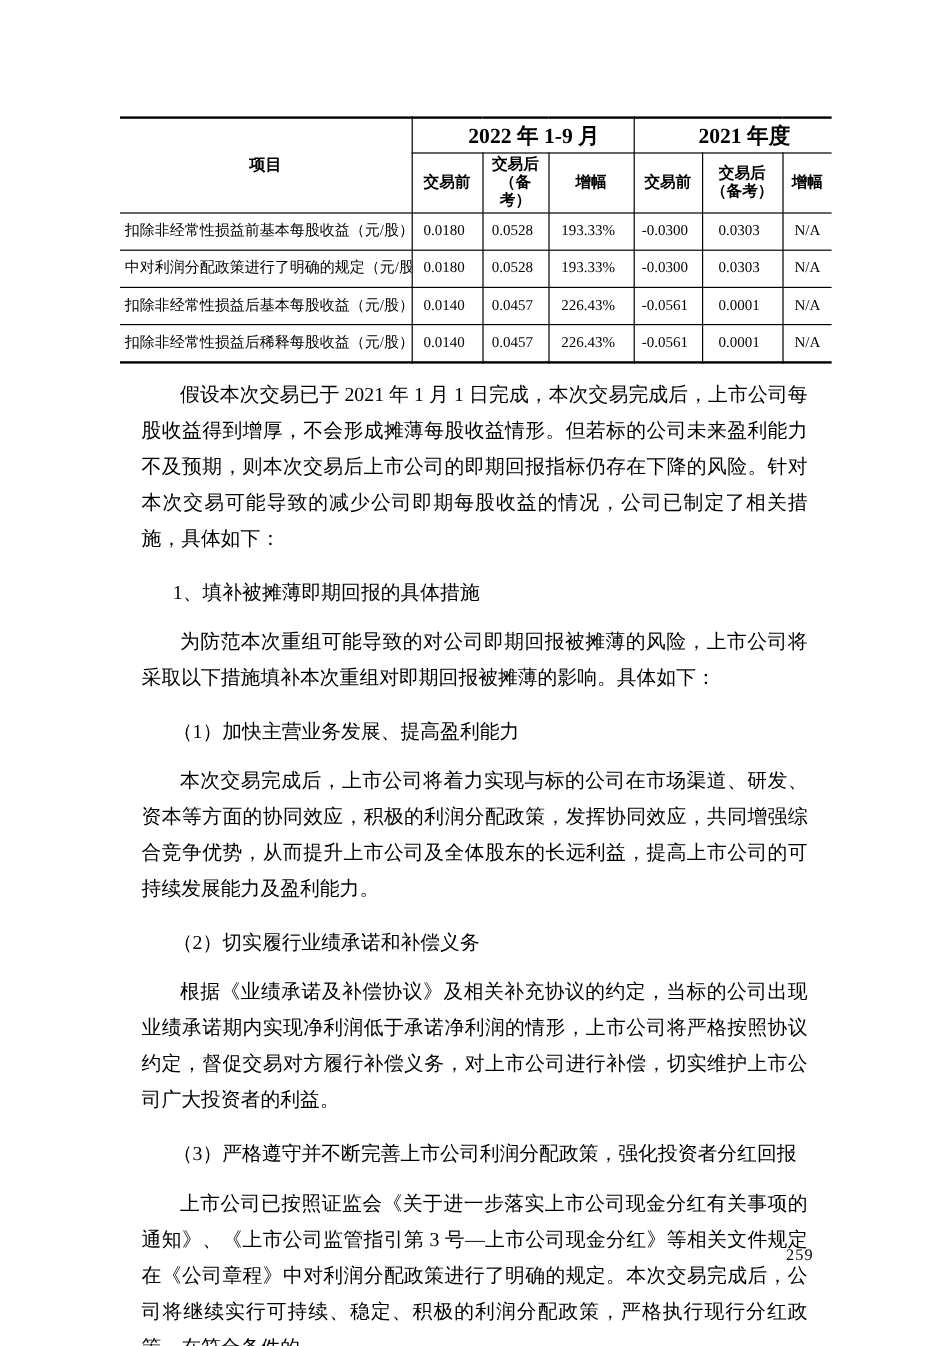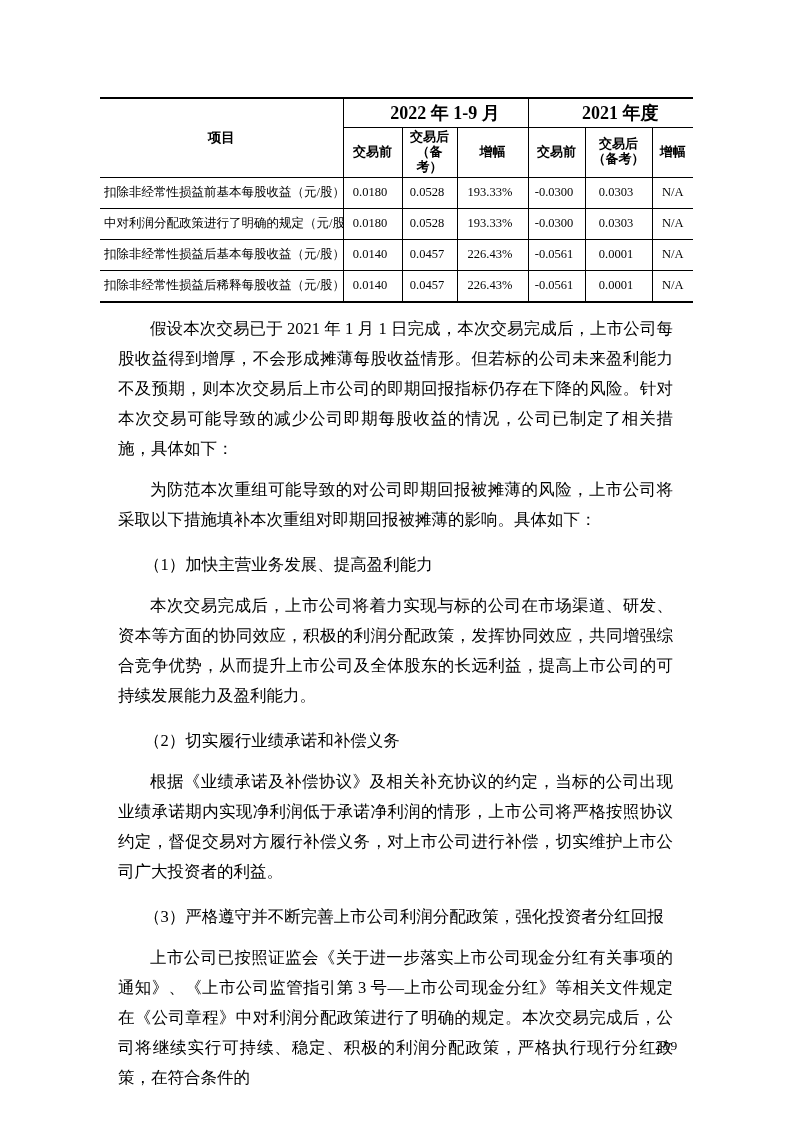--- a/index.html
+++ b/index.html
@@ -179,20 +179,21 @@
           <td class="num-cell">226.43%</td>
           <td class="num-cell">-0.0561</td>
           <td class="num-cell">0.0001</td>
           <td class="na-cell">N/A</td>
         </tr>
       </tbody>
     </table>
 
     <div class="bodytext">
       <p class="para">假设本次交易已于 2021 年 1 月 1 日完成，本次交易完成后，上市公司每股收益得到增厚，不会形成摊薄每股收益情形。但若标的公司未来盈利能力不及预期，则本次交易后上市公司的即期回报指标仍存在下降的风险。针对本次交易可能导致的减少公司即期每股收益的情况，公司已制定了相关措施，具体如下：</p>
+      <p class="heading">1、填补被摊薄即期回报的具体措施</p>
       <p class="para">为防范本次重组可能导致的对公司即期回报被摊薄的风险，上市公司将采取以下措施填补本次重组对即期回报被摊薄的影响。具体如下：</p>
       <p class="heading">（1）加快主营业务发展、提高盈利能力</p>
       <p class="para">本次交易完成后，上市公司将着力实现与标的公司在市场渠道、研发、资本等方面的协同效应，积极的利润分配政策，发挥协同效应，共同增强综合竞争优势，从而提升上市公司及全体股东的长远利益，提高上市公司的可持续发展能力及盈利能力。</p>
       <p class="heading">（2）切实履行业绩承诺和补偿义务</p>
       <p class="para">根据《业绩承诺及补偿协议》及相关补充协议的约定，当标的公司出现业绩承诺期内实现净利润低于承诺净利润的情形，上市公司将严格按照协议约定，督促交易对方履行补偿义务，对上市公司进行补偿，切实维护上市公司广大投资者的利益。</p>
       <p class="heading">（3）严格遵守并不断完善上市公司利润分配政策，强化投资者分红回报</p>
       <p class="para">上市公司已按照证监会《关于进一步落实上市公司现金分红有关事项的通知》、《上市公司监管指引第 3 号—上市公司现金分红》等相关文件规定在《公司章程》中对利润分配政策进行了明确的规定。本次交易完成后，公司将继续实行可持续、稳定、积极的利润分配政策，严格执行现行分红政策，在符合条件的</p>
     </div>
   </div>
 

